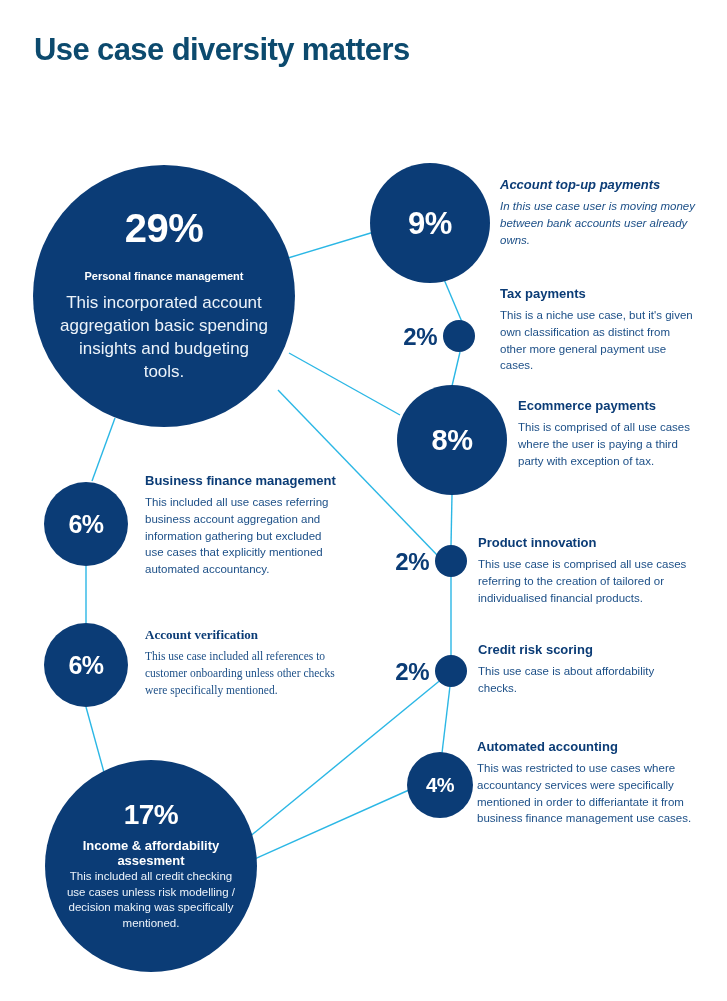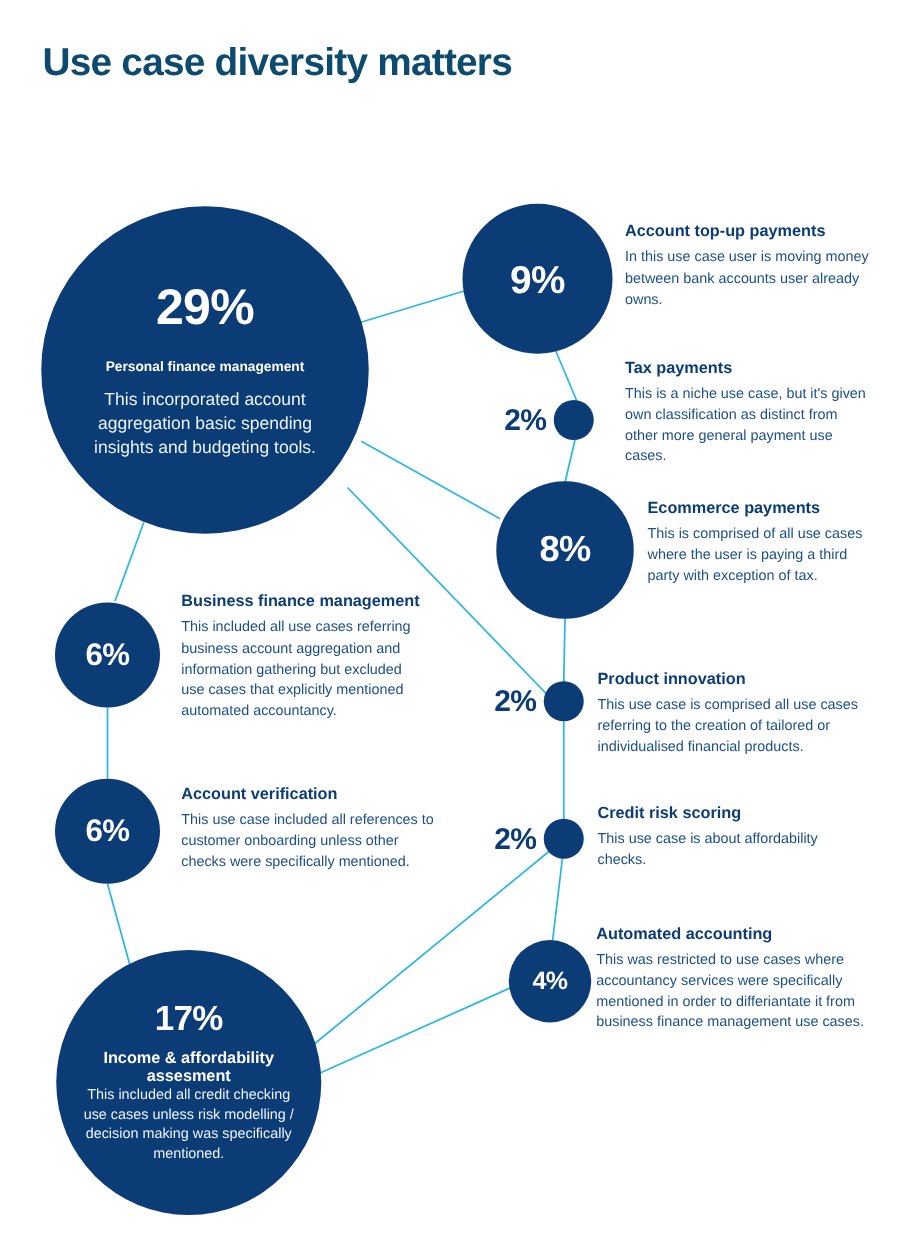--- a/index.html
+++ b/index.html
@@ -59,21 +59,21 @@
     line-height: 1.35;
     color: #ecf3fa;
   }
   
   #node-pfm {
     left: 33px; top: 165px; width: 262px; height: 262px;
     padding: 0 24px;
   }
   #node-pfm .pct { font-size: 40px; margin-bottom: 22px; }
   #node-pfm .node-title { font-size: 11px; margin-bottom: 9px; }
-  #node-pfm .node-desc { font-size: 14px; }
+  #node-pfm .node-desc { font-size: 17px; }
 
   
   #node-income {
     left: 45px; top: 760px; width: 212px; height: 212px;
     padding: 0 20px;
   }
   #node-income .pct { font-size: 28px; margin-bottom: 9px; }
   #node-income .node-title { font-size: 13px; margin-bottom: 0; }
   #node-income .node-desc { font-size: 11.5px; }
 
@@ -122,28 +122,28 @@
     color: #0B3C76;
     line-height: 1.25;
     margin-bottom: 5px;
   }
   .label-block .lbl-desc {
     font-size: 11.5px;
     font-weight: 400;
     color: #1c4f87;
     line-height: 1.45;
   }
-  #label-topup   { left: 500px; top: 177px; width: 200px; }
+  #label-topup   { left: 500px; top: 177px; width: 200px; font-style: italic; }
   #label-tax     { left: 500px; top: 286px; width: 196px; }
   #label-ecom    { left: 518px; top: 398px; width: 180px; }
   #label-prod    { left: 478px; top: 535px; width: 215px; }
   #label-credit  { left: 478px; top: 642px; width: 200px; }
   #label-autoacc { left: 477px; top: 739px; width: 230px; }
   #label-bfm     { left: 145px; top: 473px; width: 195px; }
-  #label-acctver { left: 145px; top: 627px; width: 205px; }
+  #label-acctver { left: 145px; top: 627px; width: 205px; font-family: Liberation Serif, serif; }
 </style>
 </head>
 <body>
 
 <div id="page-title">Use case diversity matters</div>
 
 <svg id="edges" viewBox="0 0 727 1001">
   <g stroke="#2BB7E5" stroke-width="1.4" fill="none">
     <line x1="288" y1="258" x2="374" y2="232"></line>
     <line x1="289" y1="353" x2="400" y2="415"></line>

